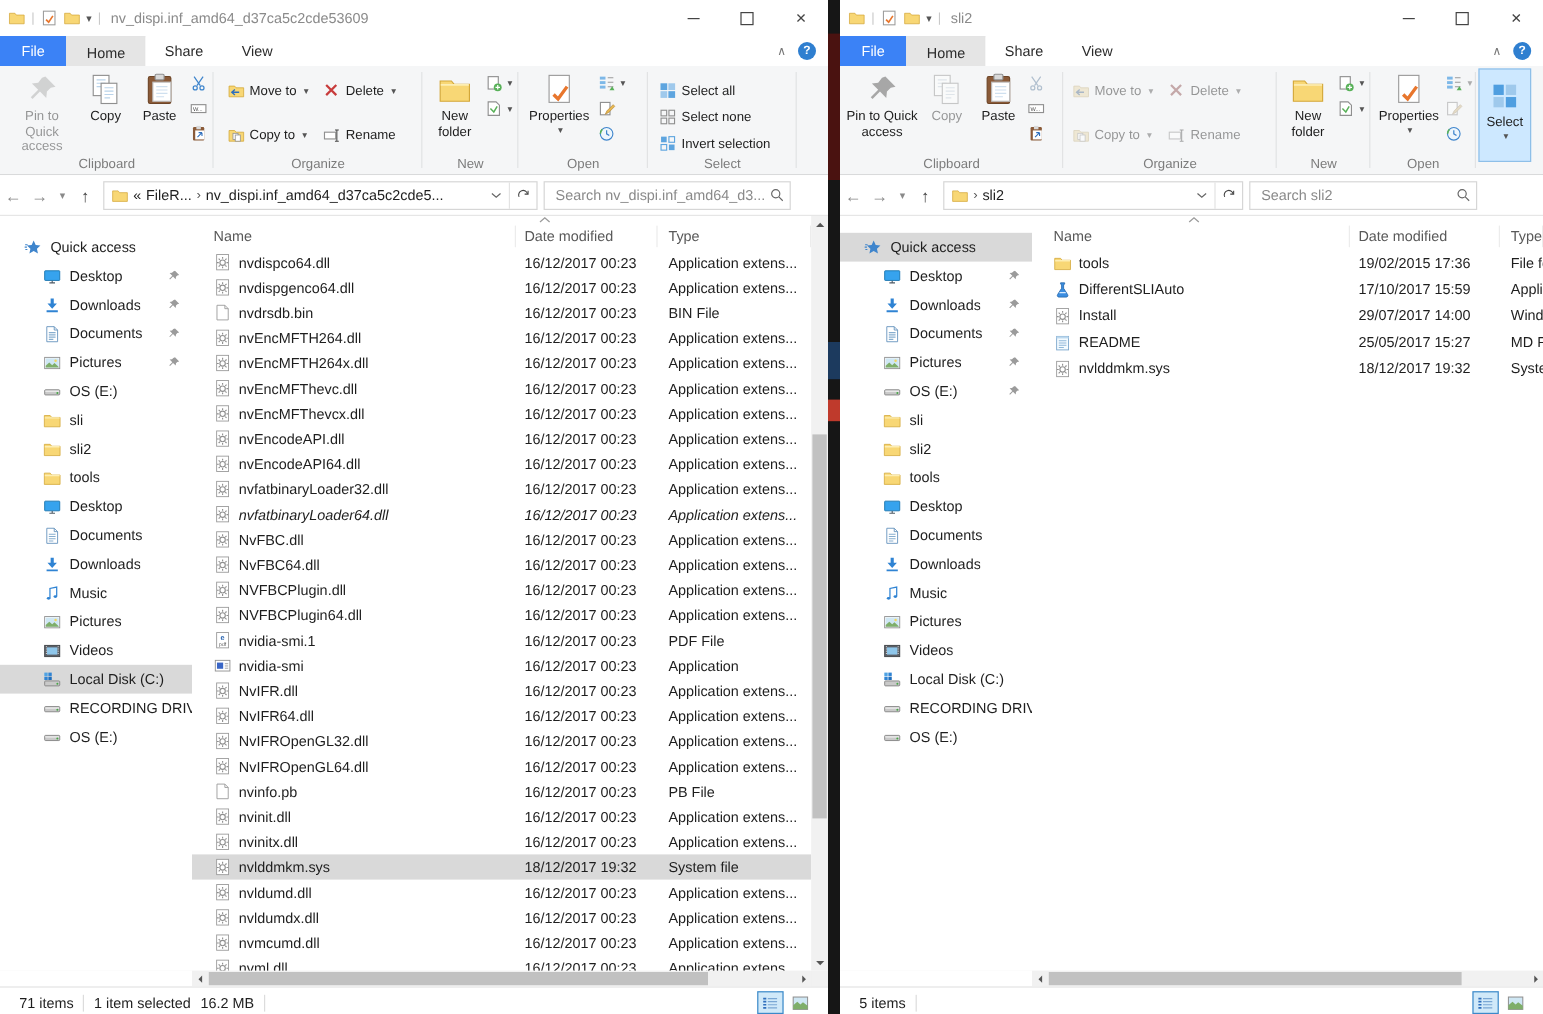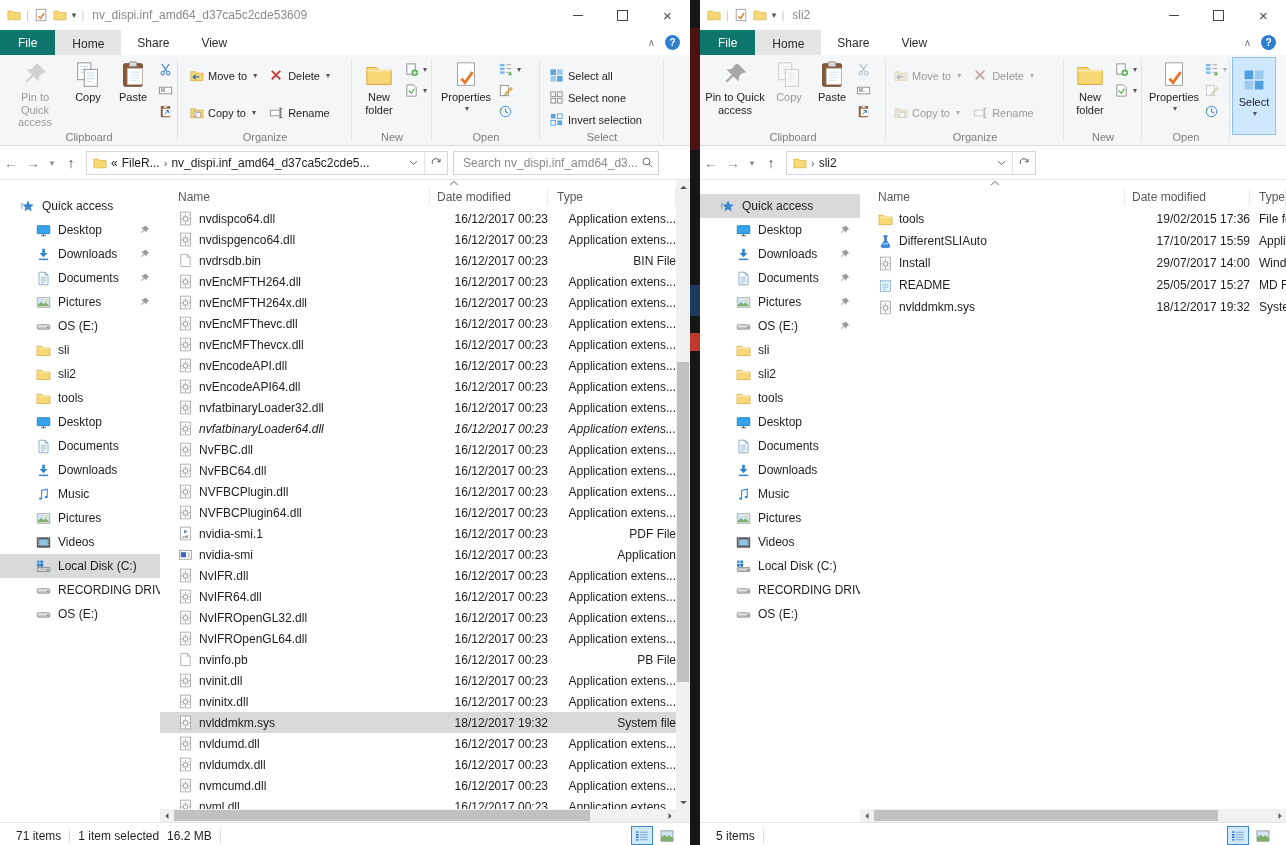--- a/index.html
+++ b/index.html
@@ -21,21 +21,21 @@
   .win-title{color:#8a8a8a;margin-left:8px;white-space:nowrap;overflow:hidden;flex:1 1 auto;}
   .winctl{display:flex;height:30px;flex:0 0 auto;}
   .winbtn{width:45px;display:flex;align-items:center;justify-content:center;color:#333;}
   .glyph-min{width:10px;height:1px;background:#444;display:inline-block;}
   .glyph-max{width:9px;height:9px;border:1px solid #444;display:inline-block;}
   .glyph-close{font-size:15px;color:#444;line-height:1;}
 
   
   .tabrow{height:25px;display:flex;align-items:stretch;background:#fff;flex:0 0 auto;}
   .tab{padding:4px 16px 3px;color:#2b2b2b;display:flex;align-items:center;}
-  .tab-file{background:#0f766e;color:#fff;padding:4px 18px 3px;}
+  .tab-file{background:#3b82f6;color:#fff;padding:4px 18px 3px;}
   .tab.active{background:#e5e5e5;border:1px solid #e4e4e4;border-bottom:none;}
   .tabrow .right{margin-left:auto;display:flex;align-items:center;gap:10px;padding-right:10px;}
   .collapse-g{color:#777;font-size:10px;}
   .help-g{width:15px;height:15px;border-radius:50%;background:#2f7fd0;color:#fff;font-size:10px;font-weight:bold;
           display:flex;align-items:center;justify-content:center;}
 
   
   .ribbon{height:90px;background:#f5f6f7;border-bottom:1px solid #d9dadb;display:flex;flex:0 0 auto;}
   .rgroup{position:relative;height:100%;flex:0 0 auto;}
   .rgroup.borderless:after{display:none;}
@@ -76,21 +76,21 @@
   .nav-item.lvl1{padding-left:36px;}
   .nav-item.sel{background:#d9d9d9;}
   .nav-label{overflow:hidden;white-space:nowrap;}
   .pinico{margin-left:auto;padding-right:10px;}
   .ico{display:inline-flex;align-items:center;justify-content:center;flex:0 0 auto;}
 
   .listwrap{flex:1 1 auto;position:relative;overflow:hidden;}
   .lheader{display:flex;height:22px;align-items:center;color:#595959;margin-top:6px;}
   .hcell{box-sizing:border-box;border-right:1px solid #ececec;height:18px;display:flex;align-items:center;overflow:hidden;white-space:nowrap;}
   .sortmark{position:absolute;top:0;}
-  .frow{display:flex;align-items:center;height:21px;white-space:nowrap;text-align:right;}
+  .frow{display:flex;align-items:center;height:21px;white-space:nowrap;}
   .frow.sel{background:#d9d9d9;}
   .fcell{box-sizing:border-box;overflow:hidden;white-space:nowrap;flex:0 0 auto;}
   .c-name{display:flex;align-items:center;gap:6px;padding-left:18px;}
   .c-type{flex:1 1 auto;}
   .win-left .c-name{width:270px;}
   .win-left .c-date{width:118px;}
   .win-right .c-name{width:265px;}
   .win-right .c-date{width:125px;}
   .win-left .hcell.c-name,.win-right .hcell.c-name{padding-left:18px;}
   .hcell.c-date,.fcell.c-date{padding-left:7px;}
@@ -1462,20 +1462,29 @@
           </span>
         <span class="endbtn refresh">
             <span class="ico" id="r-addr-refresh">
               <svg viewBox="0 0 16 16" width="12" height="12">
                 <path d="M12.8 6.2A5 5 0 103.4 9.4" fill="none" stroke="#444" stroke-width="1.2"></path>
                 <path d="M13.4 2.6v3.8H9.6" fill="none" stroke="#444" stroke-width="1.2"></path>
               </svg>
             </span>
           </span>
       </div>
+      <div class="sbox" style="width:190px;margin-left:5px;">
+        <input placeholder="Search sli2" style="">
+        <span class="ico" id="r-search-mag">
+            <svg viewBox="0 0 16 16" width="13" height="13">
+              <circle cx="6.7" cy="6.7" r="4.2" fill="none" stroke="#666" stroke-width="1.2"></circle>
+              <path d="M9.9 9.9l4 4" stroke="#666" stroke-width="1.2"></path>
+            </svg>
+          </span>
+      </div>
     </div>
 
     <div class="main">
       <div class="navpane" id="right-nav">
           <div class="nav-item lvl0 sel">
             <span class="ico">
               <svg viewBox="0 0 16 16" width="15" height="15">
                 <path d="M8.6 1.6l1.8 3.9 4.2.5-3.1 2.8.9 4.2-3.8-2.2-3.8 2.2.9-4.2-3.1-2.8 4.2-.5z" fill="#3f85cc"></path>
                 <path d="M1 5.2h2.2M.6 7.4h2M1.2 9.6h1.8" stroke="#3f85cc" stroke-width=".9"></path>
               </svg>

